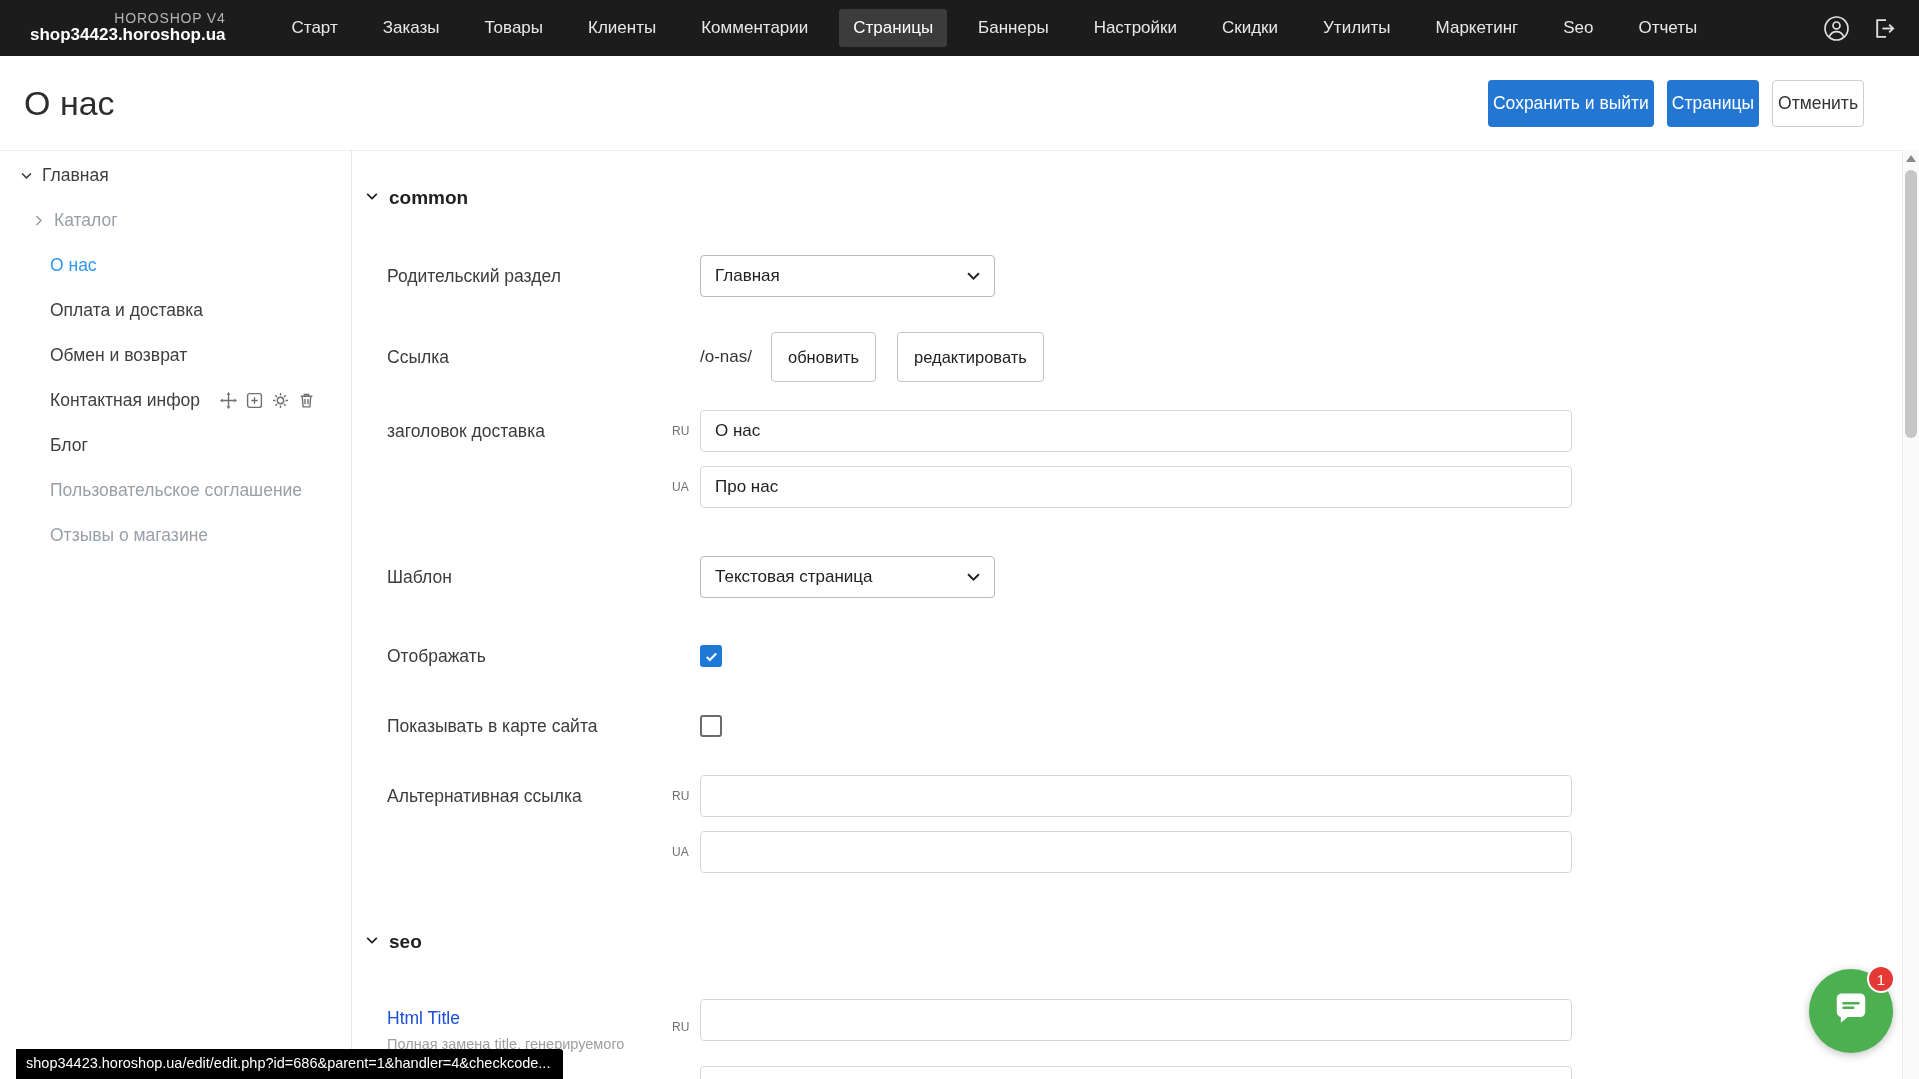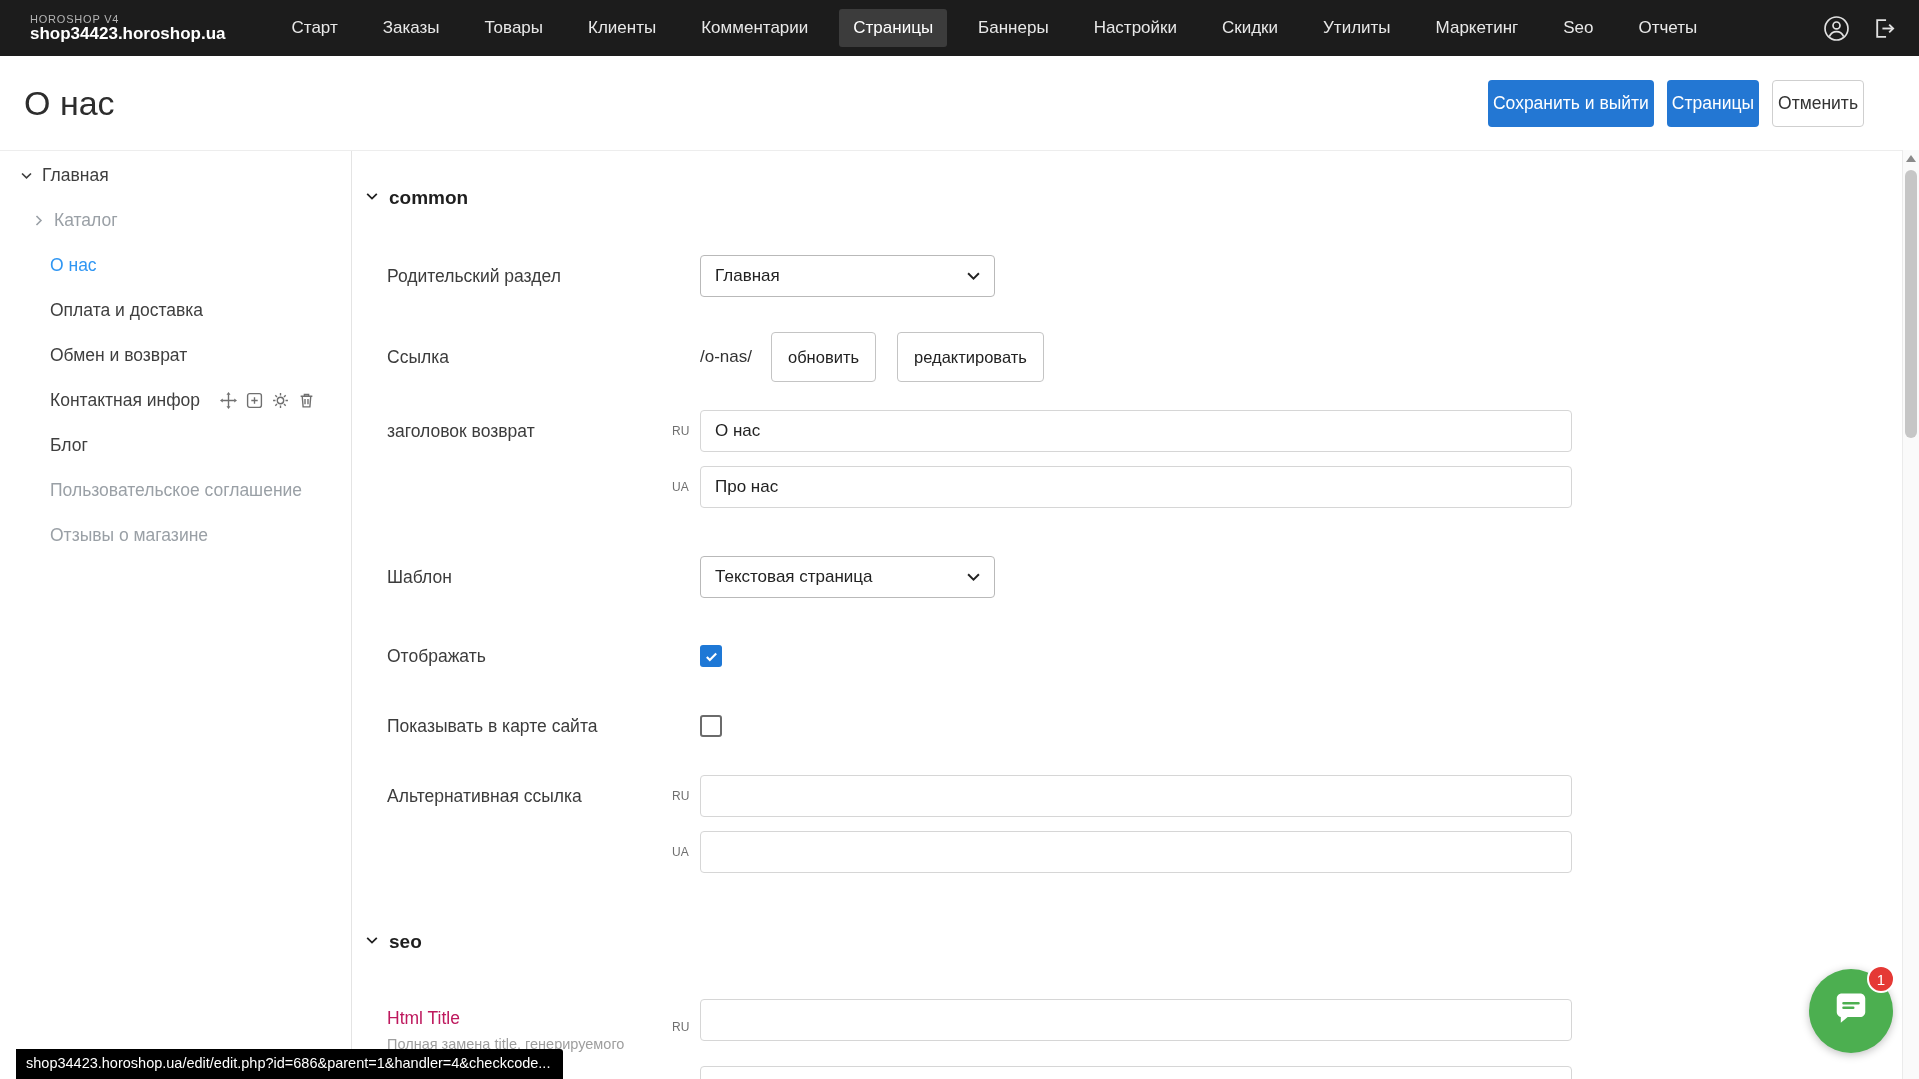--- a/index.html
+++ b/index.html
@@ -8,21 +8,21 @@
     width:1919px; height:1079px; position:relative; overflow:hidden;
     background:#fff; font-family:"Liberation Sans","DejaVu Sans",sans-serif;
     color:#3c3c3c;
   }
   
   .navbar {
     position:absolute; top:0; left:0; right:0; height:56px;
     background:#1c1c1c; display:flex; align-items:center; z-index:20;
   }
   .brand { margin-left:30px; margin-right:52px; color:#fff; line-height:1.1; cursor:pointer; }
-  .brand-small { font-size:11px; color:#b5b5b5; letter-spacing:.8px; }
+  .brand-small { font-size:14px; color:#b5b5b5; letter-spacing:.8px;text-align:right; }
   .brand-name  { font-size:17px; font-weight:bold; }
   .nav-menu { display:flex; align-items:center; gap:17px; }
   .nav-item {
     color:#e8e8e8; font-size:17px; padding:9px 14px; cursor:pointer;
     border-radius:3px; white-space:nowrap;
   }
   .nav-item.active { background:#3c3c3c; color:#fff; }
   .nav-right { margin-left:auto; margin-right:22px; display:flex; align-items:center; gap:22px; }
   .nav-icon { cursor:pointer; display:flex; }
   
@@ -93,21 +93,21 @@
     display:flex; align-items:center;
   }
   .mini-btn + .mini-btn { margin-left:21px; }
   .checkbox {
     width:22px; height:22px; border-radius:3px; cursor:pointer;
     display:flex; align-items:center; justify-content:center;
   }
   .checkbox.checked { background:#1e78d6; }
   .checkbox.unchecked { background:#fff; border:2px solid #6b6b6b; }
   .label-stack { width:285px; flex:none; padding-top:9px; }
-  .label-stack .label { width:auto; font-size:17.5px; color:#be185d; }
+  .label-stack .label { width:auto; font-size:17.5px; color:#1d4ed8; }
   .hint { font-size:14.5px; color:#9e9e9e; margin-top:7px; white-space:nowrap; }
   .row-html-ru .lang, .row-html-ru .text-input { margin-top:0; }
   .row-html-ru .lang { padding-top:21px; }
   
   .scrollbar {
     position:absolute; top:150px; right:0; bottom:0; width:17px;
     background:#fafafa; border-left:1px solid #ebebeb;
   }
   .scroll-up {
     height:17px; display:flex; align-items:center; justify-content:center; cursor:pointer;
@@ -280,21 +280,21 @@
     </div>
 
     <div class="row row-link">
       <span class="label">Ссылка</span>
       <span class="link-path">/o-nas/</span>
       <button class="mini-btn">обновить</button>
       <button class="mini-btn">редактировать</button>
     </div>
 
     <div class="row row-title-ru">
-      <span class="label narrow">заголовок возврат</span>
+      <span class="label narrow">заголовок доставка</span>
       <span class="lang">RU</span>
       <input class="text-input" type="text" value="О нас" style="">
     </div>
     <div class="row row-title-ua">
       <span class="label narrow"></span>
       <span class="lang">UA</span>
       <input class="text-input" type="text" value="Про нас" style="">
     </div>
 
     <div class="row row-template">

